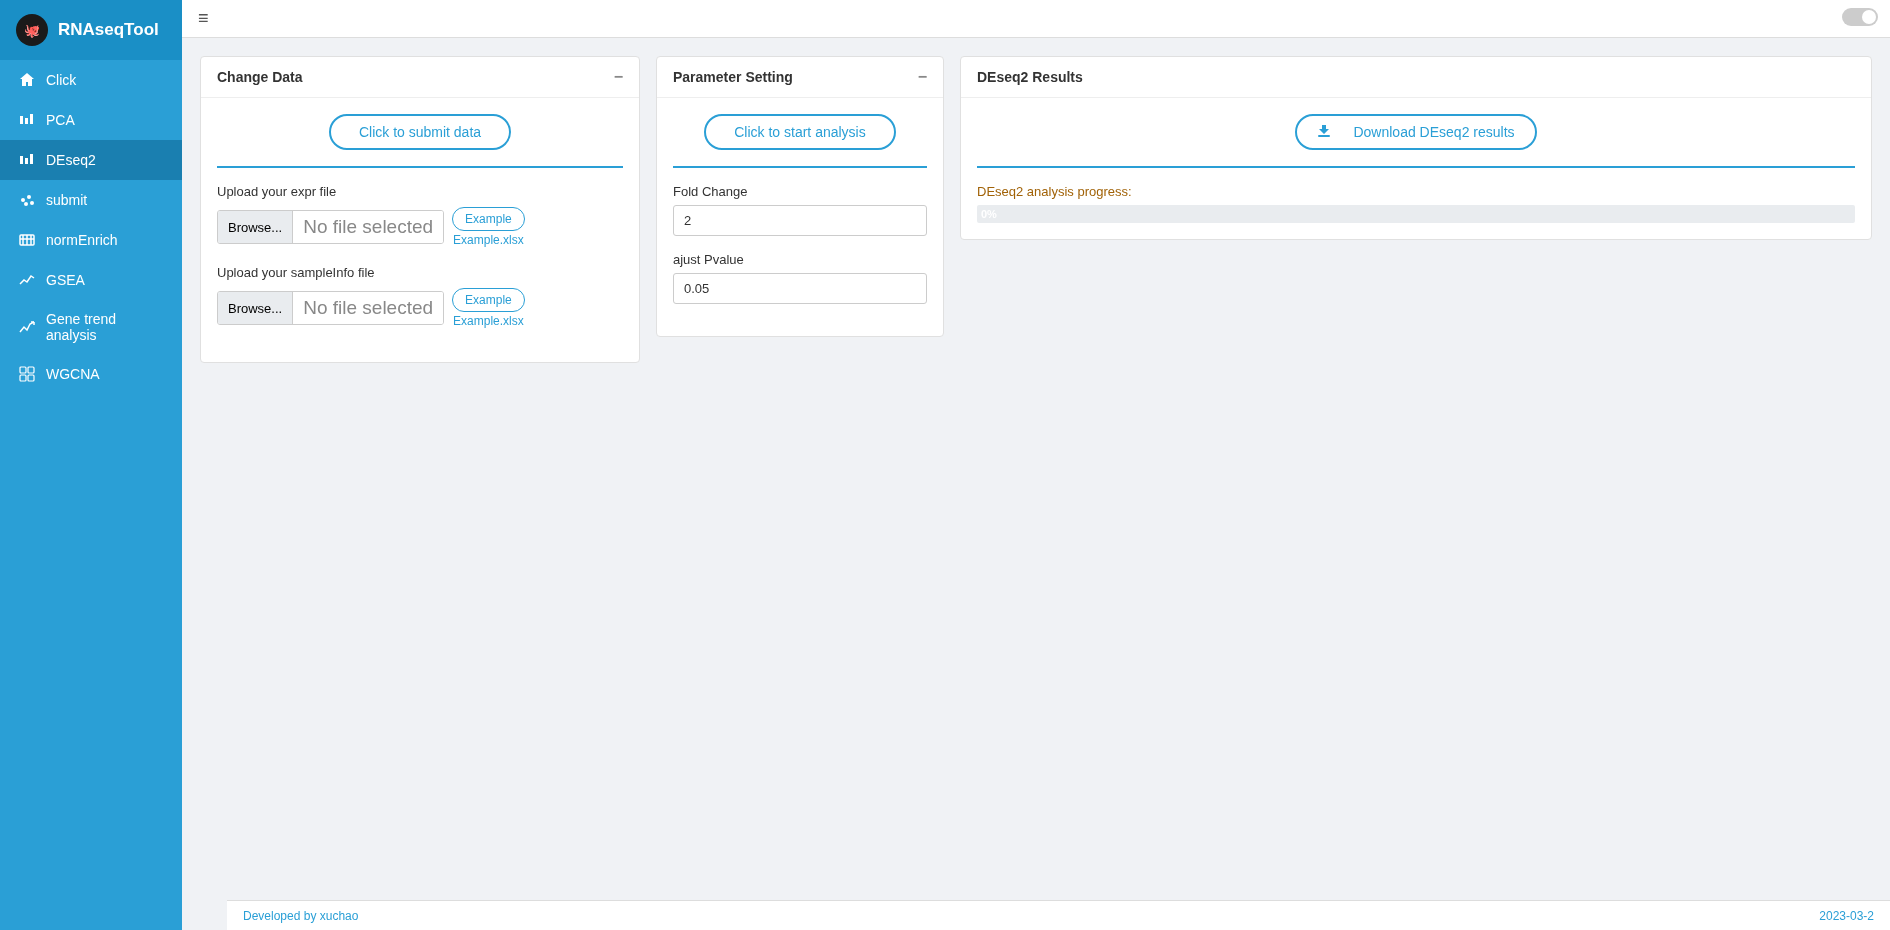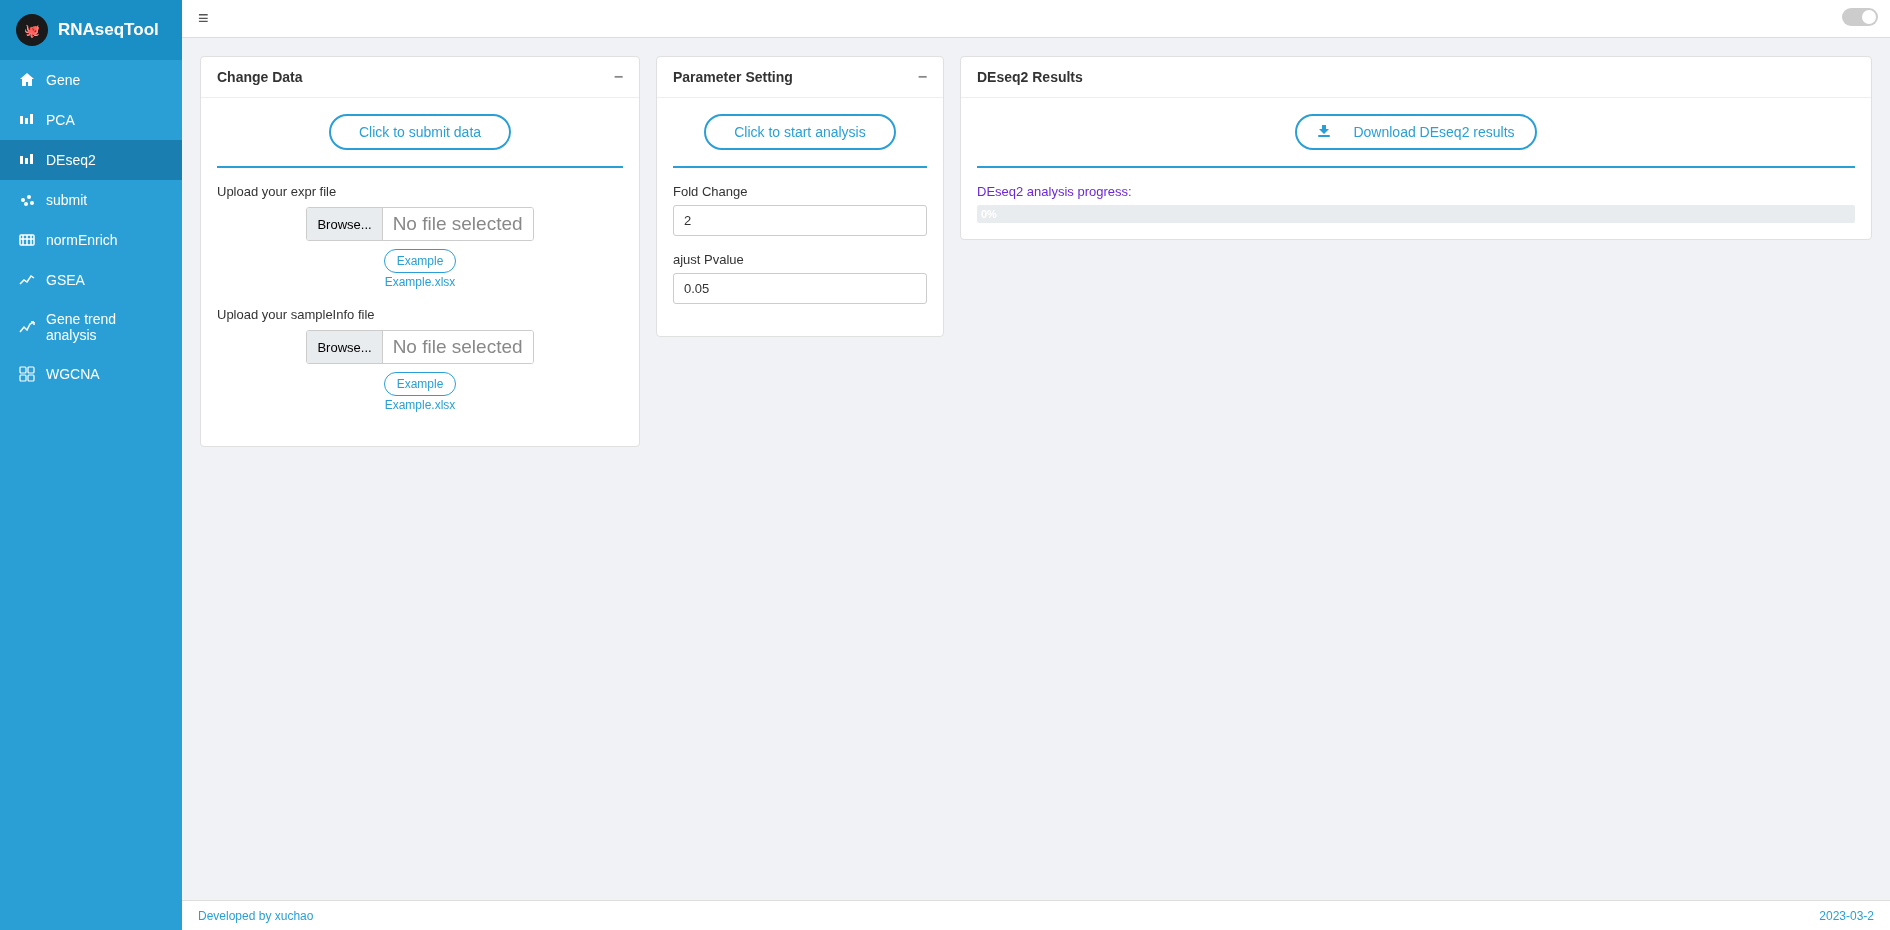--- a/index.html
+++ b/index.html
@@ -65,21 +65,21 @@
     .submit-btn-wrap { display: flex; justify-content: center; margin-bottom: 16px; }
     .submit-btn {
       border: 2px solid #2a9fd6; color: #2a9fd6; background: transparent;
       padding: 8px 28px; border-radius: 24px; font-size: 14px; cursor: pointer;
       transition: background 0.15s, color 0.15s;
     }
     .blue-line { height: 2px; background: #2a9fd6; margin-bottom: 16px; }
 
     .file-section { margin-bottom: 18px; }
     .file-label { font-size: 13px; color: #333; margin-bottom: 8px; font-weight: 500; }
-    .file-row { display: flex; align-items: center; gap: 8px; flex-direction: column; }
+    .file-row { display: flex; align-items: center; gap: 8px; }
     .file-input-group { display: flex; border: 1px solid #ccc; border-radius: 3px; overflow: hidden; }
     .browse-btn {
       background: #e9ecef; border: none; border-right: 1px solid #ccc; padding: 5px 10px; font-size: 13px; cursor: pointer; white-space: nowrap;
     }
     .file-name-display {
       padding: 5px 10px; font-size: 19px; color: #888; background: #fff; min-width: 120px;
     }
     .example-btn {
       border: 1.5px solid #2a9fd6; color: #2a9fd6; background: transparent;
       padding: 4px 12px; border-radius: 18px; font-size: 12px; cursor: pointer;
@@ -97,48 +97,48 @@
 
     
     .results-panel { flex: 1; min-width: 300px; }
     .download-btn {
       border: 2px solid #2a9fd6; color: #2a9fd6; background: transparent;
       padding: 8px 20px; border-radius: 24px; font-size: 14px; cursor: pointer;
       display: flex; gap: 22px;
     }
 
     .progress-section { margin-top: 12px; }
-    .progress-label { font-size: 13px; color: #6d28d9; margin-bottom: 6px; }
+    .progress-label { font-size: 13px; color: #a16207; margin-bottom: 6px; }
     .progress-bar-bg { height: 18px; background: #e9ecef; border-radius: 2px; overflow: hidden; position: relative; }
     .progress-bar-fill { height: 100%; background: #2a9fd6; border-radius: 2px; transition: width 0.3s; display: flex; align-items: center; justify-content: center; }
     .progress-text { font-size: 11px; color: #fff; position: absolute; left: 4px; top: 50%; transform: translateY(-50%); font-weight: bold; }
 
     
     .bottom-bar {
-      height: 30px; background: #fff; border-top: 1px solid #ddd; display: flex; align-items: center; justify-content: space-between; padding: 0 16px; font-size: 12px; color: #2a9fd6;
+      height: 30px; background: #fff; border-top: 1px solid #ddd; display: flex; align-items: center; justify-content: space-between; padding: 0 16px; font-size: 12px; color: #2a9fd6; margin-left: 45px;
     }
   </style>
 </head>
 <body>
 
 <div class="app-container">
 
   <aside class="sidebar">
     <div class="sidebar-brand">
       <div class="brand-icon">🐙</div>
       <span>RNAseqTool</span>
     </div>
 
     <div class="nav-item">
       <span class="nav-icon">
         <svg width="16" height="16" viewBox="0 0 16 16" fill="white">
             <path d="M8 1L1 7h2v7h4v-4h2v4h4V7h2z"></path>
           </svg>
       </span>
-      <span>Gene</span>
+      <span>Click</span>
     </div>
 
     <div class="nav-item">
       <span class="nav-icon">
         <svg width="16" height="16" viewBox="0 0 16 16" fill="white">
             <rect x="1" y="4" width="3" height="8"></rect>
             <rect x="6" y="6" width="3" height="6"></rect>
             <rect x="11" y="2" width="3" height="10"></rect>
           </svg>
       </span>

